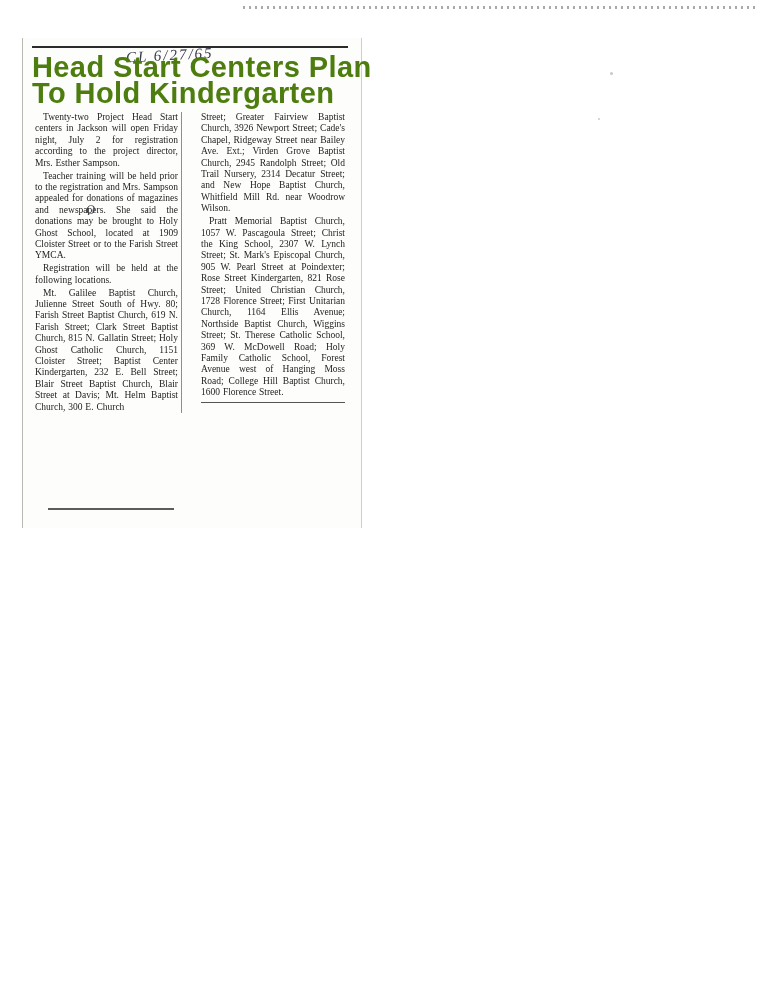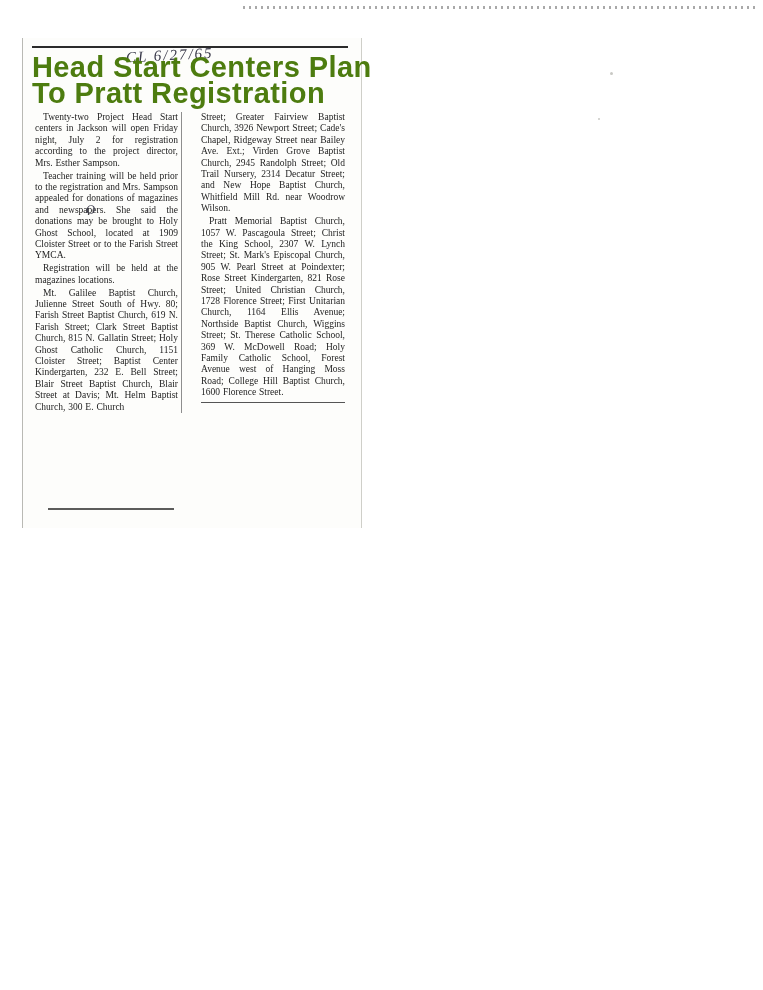--- a/index.html
+++ b/index.html
@@ -171,29 +171,29 @@
   <div class="clip-border-right"></div>
 
   <div class="clip-inner">
 
     <div class="rule-top"></div>
 
     <div class="handwriting">CL  6/27/65</div>
 
     <div class="headline">
       <div class="line">Head Start Centers Plan</div>
-      <div class="line">To Pratt Registration</div>
+      <div class="line">To Hold Kindergarten</div>
     </div>
 
     <div class="columns">
 
       <div class="col left">
         <p>Twenty-two Project Head Start centers in Jackson will open Friday night, July 2 for registration according to the project director, Mrs. Esther Sampson.</p>
         <p>Teacher training will be held prior to the registration and Mrs. Sampson appealed for donations of magazines and newspapers. She said the donations may be brought to Holy Ghost School, located at 1909 Cloister Street or to the Farish Street YMCA.</p>
-        <p>Registration will be held at the magazines locations.</p>
+        <p>Registration will be held at the following locations.</p>
         <p>Mt. Galilee Baptist Church, Julienne Street South of Hwy. 80; Farish Street Baptist Church, 619 N. Farish Street; Clark Street Baptist Church, 815 N. Gallatin Street; Holy Ghost Catholic Church, 1151 Cloister Street; Baptist Center Kindergarten, 232 E. Bell Street; Blair Street Baptist Church, Blair Street at Davis; Mt. Helm Baptist Church, 300 E. Church</p>
       </div>
 
       <div class="col right">
         <p class="noindent">Street; Greater Fairview Baptist Church, 3926 Newport Street; Cade's Chapel, Ridgeway Street near Bailey Ave. Ext.; Virden Grove Baptist Church, 2945 Randolph Street; Old Trail Nursery, 2314 Decatur Street; and New Hope Baptist Church, Whitfield Mill Rd. near Woodrow Wilson.</p>
         <p>Pratt Memorial Baptist Church, 1057 W. Pascagoula Street; Christ the King School, 2307 W. Lynch Street; St. Mark's Episcopal Church, 905 W. Pearl Street at Poindexter; Rose Street Kindergarten, 821 Rose Street; United Christian Church, 1728 Florence Street; First Unitarian Church, 1164 Ellis Avenue; Northside Baptist Church, Wiggins Street; St. Therese Catholic School, 369 W. McDowell Road; Holy Family Catholic School, Forest Avenue west of Hanging Moss Road; College Hill Baptist Church, 1600 Florence Street.</p>
         <div class="col-rule"></div>
       </div>
 
     </div>

